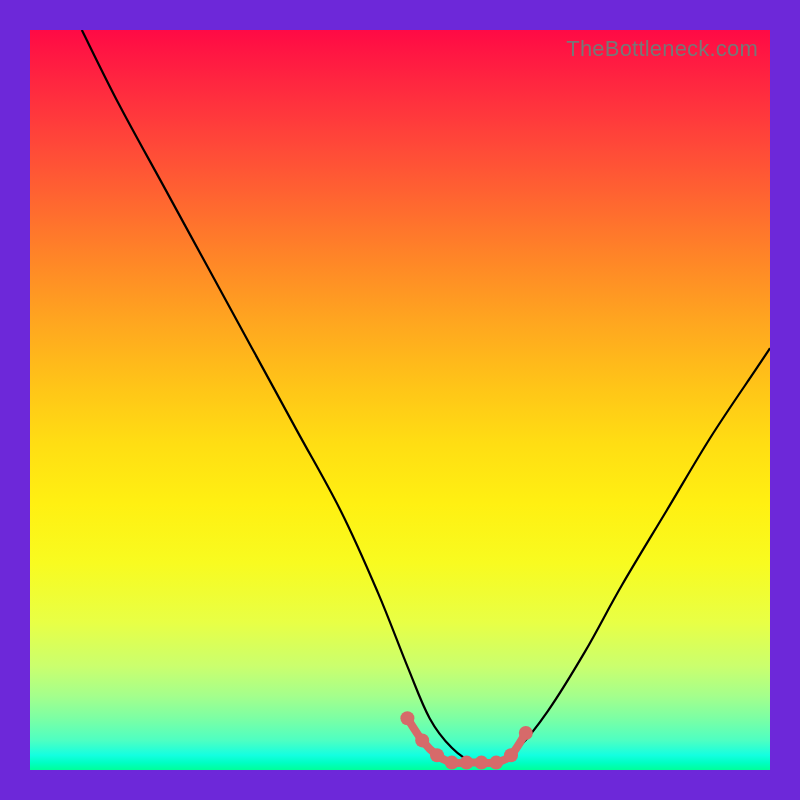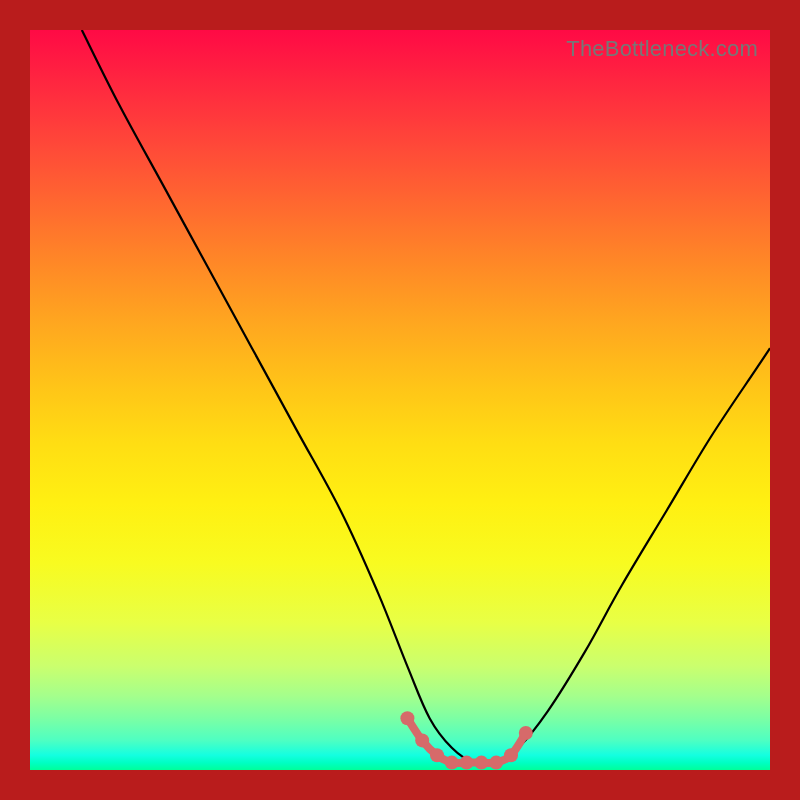--- a/index.html
+++ b/index.html
@@ -8,21 +8,21 @@
     width: 800px;
     height: 800px;
     background: #000;
     overflow: hidden;
     font-family: Arial, Helvetica, sans-serif;
   }
   .frame {
     position: relative;
     width: 800px;
     height: 800px;
-    background: #b91c1c;
+    background: #6d28d9;
   }
   .plot {
     position: absolute;
     left: 30px;
     top: 30px;
     width: 740px;
     height: 740px;
     
     background: linear-gradient(
       to bottom,

